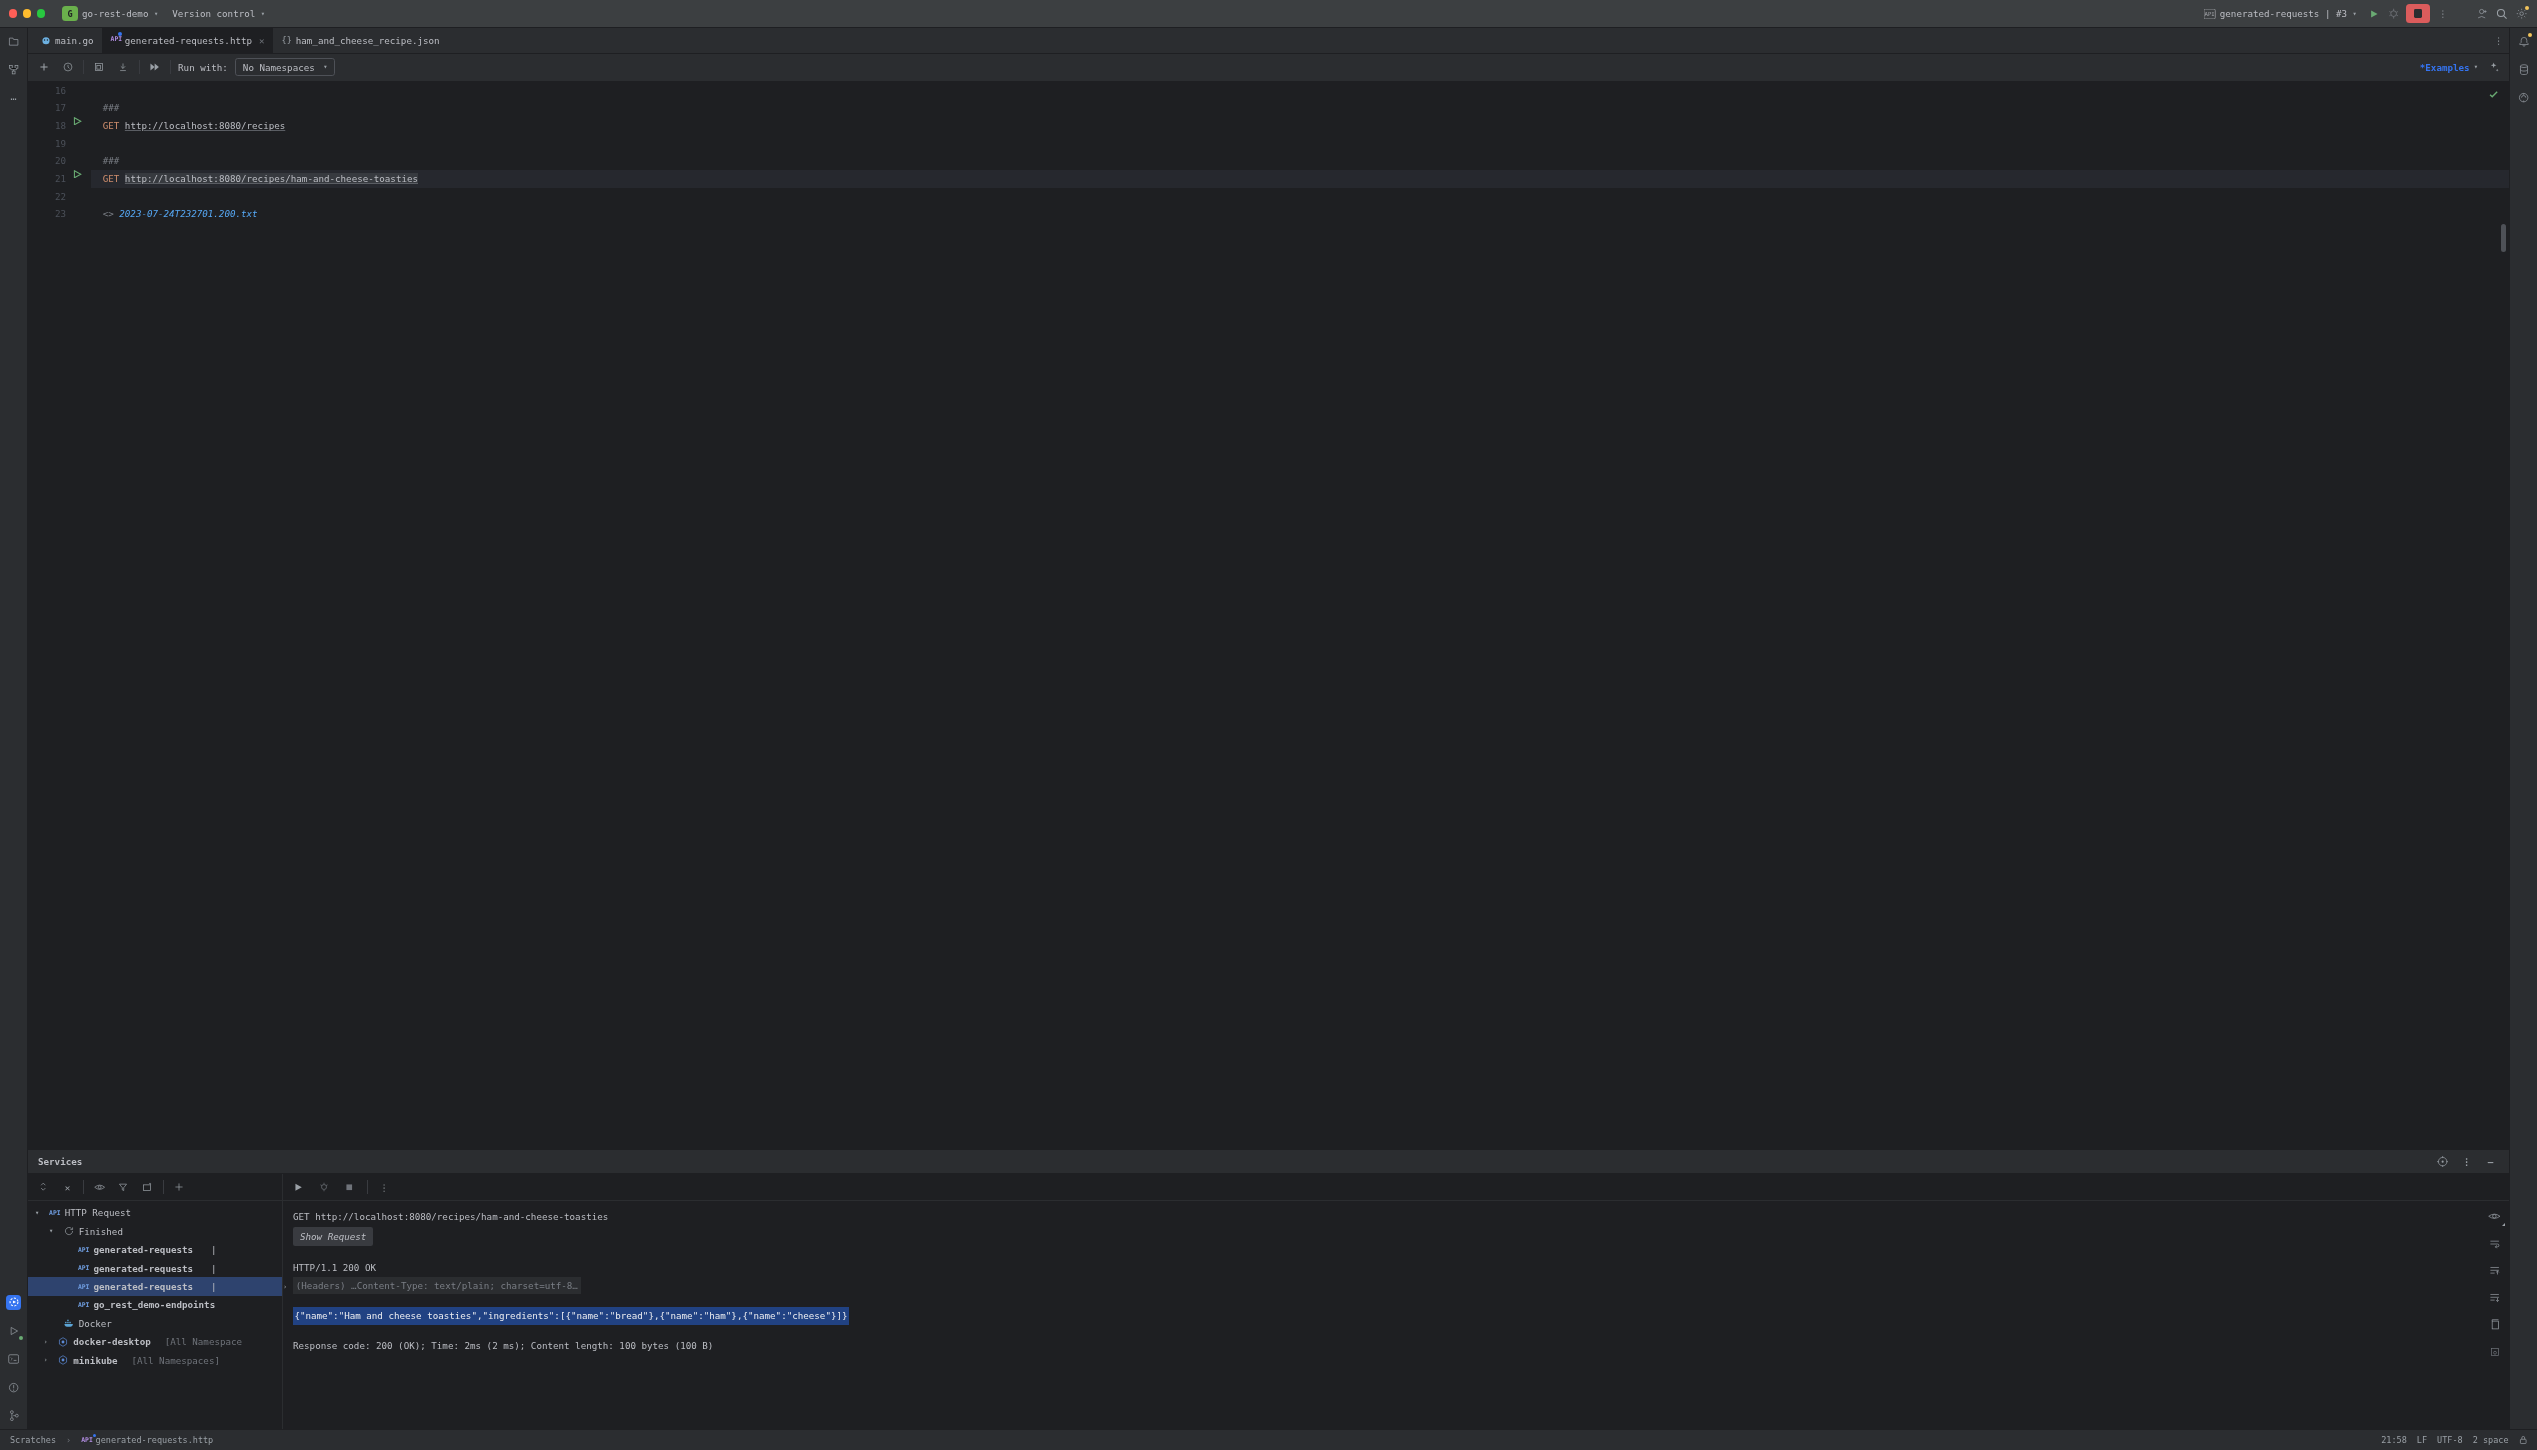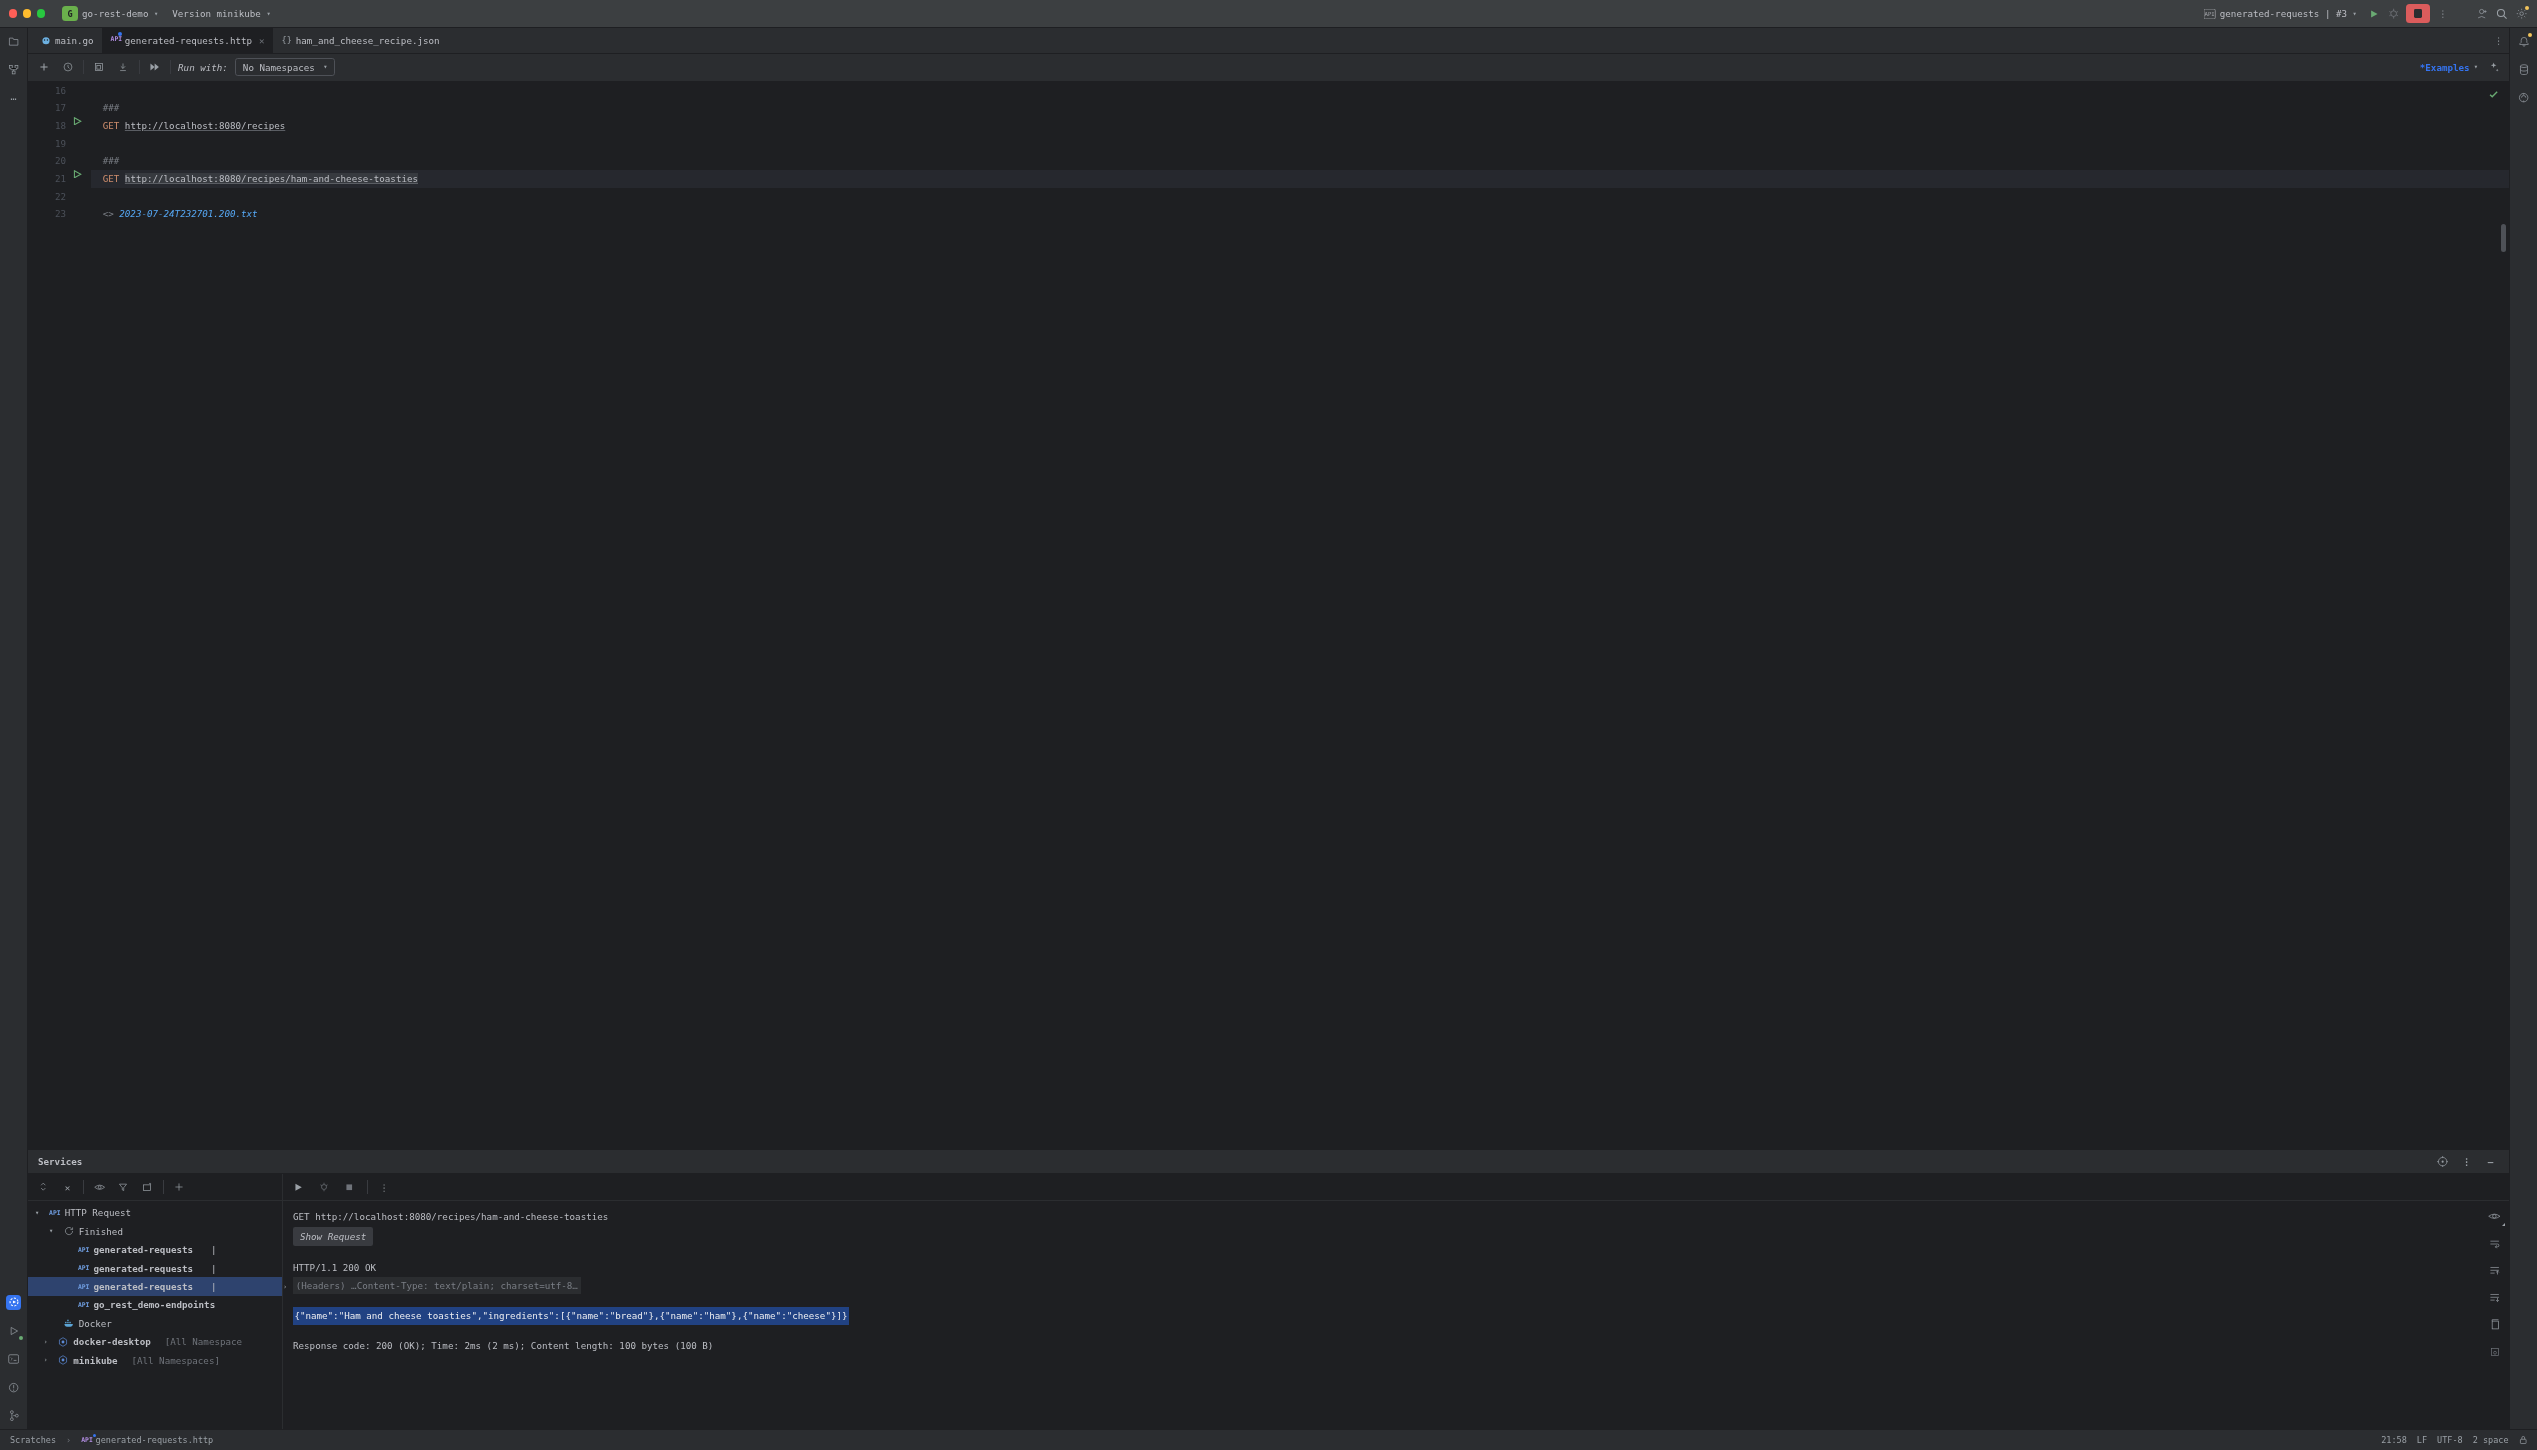--- a/index.html
+++ b/index.html
@@ -77,21 +77,21 @@
 .gopher-ic { color: #6cb0e0; }
 .json-ic { color: #9aa0a6; font-size: 8.5px; }
 .tab-dot { width:4.2px; height:4.2px; background:#3574f0; border-radius:50%; position:absolute; top:4.2px; left:15.6px; }
 
 .toolbar {
   height: 28px; background: #2b2d30; border-bottom: 0.7px solid #1e1f22;
   display:flex; align-items:center; padding: 0 7px; gap: 7px;
 }
 .tb-btn { width: 17px; height: 17px; display:flex; align-items:center; justify-content:center; color:#9aa0a6; }
 .tb-sep { width:0.7px; height:14px; background: #393b40; }
-.run-with { color:#bcbec4; font-family: Menlo, monospace; font-style: italic; }
+.run-with { color:#bcbec4; font-family: Menlo, monospace; }
 .env-select {
   background:#2b2d30; border:0.7px solid #4e5157; border-radius:2.8px;
   padding: 2.8px 7px; display:flex; align-items:center; gap:7px; color:#bcbec4;
   font-family: Menlo, monospace;
 }
 .examples { color:#3574f0; font-weight:600; display:flex; align-items:center; gap:2.8px; }
 .toolbar-spacer { flex:1; }
 
 .editor-wrap { flex:1; display:flex; position:relative; background:#1e1f22; min-height:0; overflow:hidden; }
 .ed-line { height: 17.7px; line-height:17.7px; display:flex; }
@@ -150,21 +150,21 @@
     <div class="traffic-light tl-r"></div>
     <div class="traffic-light tl-y"></div>
     <div class="traffic-light tl-g"></div>
   </div>
   <div class="tb-item">
     <div class="project-badge">G</div>
     <span>go-rest-demo</span>
     <span class="chev">▾</span>
   </div>
   <div class="tb-item">
-    <span>Version minikube</span>
+    <span>Version control</span>
     <span class="chev">▾</span>
   </div>
   <div class="tb-spacer"></div>
   <div class="tb-item">
     <span class="run-conf-icon">
         <svg width="11.3" height="10" viewBox="0 0 16 14" style="font-size:13px">
           <rect x="0" y="0" width="16" height="14" rx="2" fill="none" stroke="currentColor"></rect>
           <text x="8" y="10" font-size="8" text-anchor="middle" fill="currentColor">API</text>
         </svg>
       </span>

